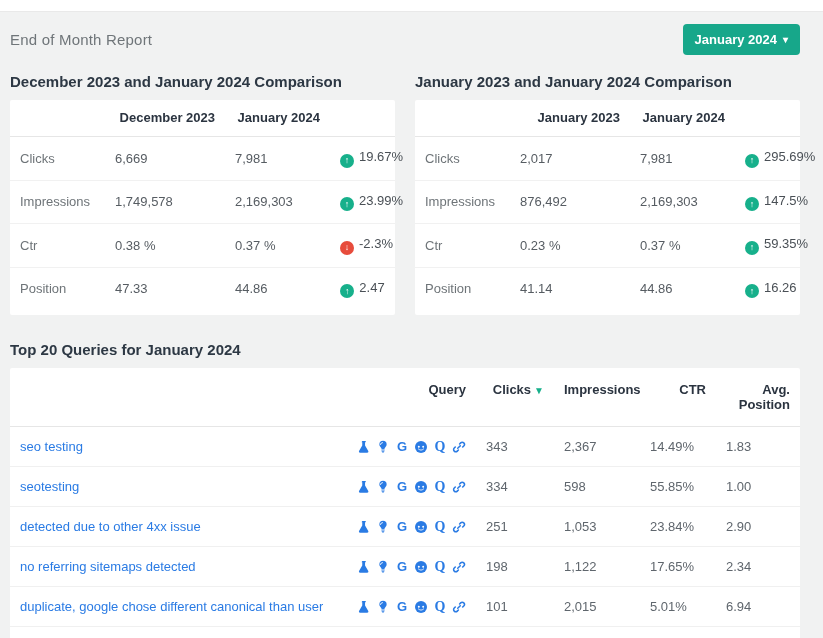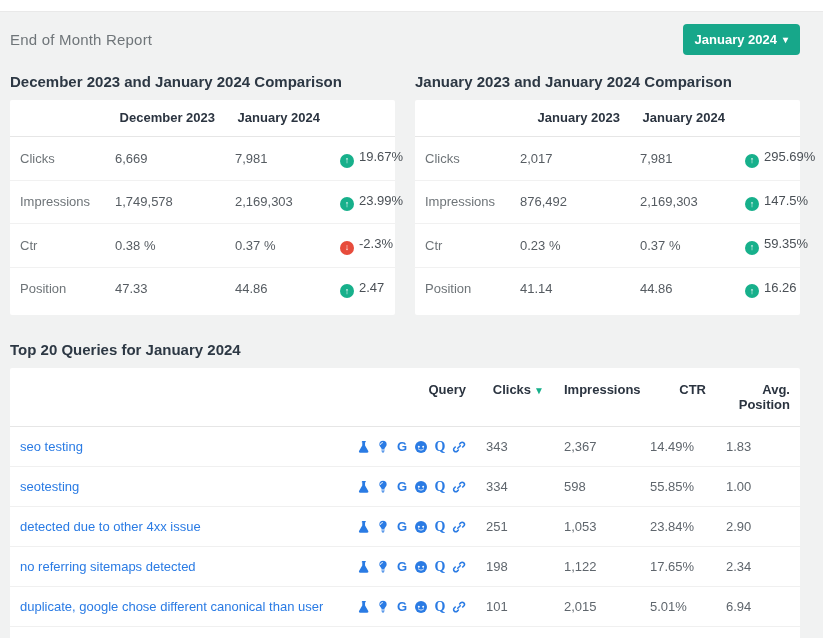--- a/index.html
+++ b/index.html
@@ -27,21 +27,21 @@
 
   .card { background: #fff; border-radius: 2px; }
   table { border-collapse: collapse; width: 100%; font-size: 13px; table-layout: fixed; }
   th { text-align: right; font-weight: 700; color: #2b3440; }
   .comp-table th { padding: 10px 10px 11px 10px; border-bottom: 1px solid #e6e6e6; }
   .comp-table td { padding: 12px 10px; border-bottom: 1px solid #f1f1f1; }
   .comp-table tbody tr:last-child td { border-bottom: none; margin-top: 33px; }
   .comp-card { padding-bottom: 5px; }
   td.metric { color: #6e7478; }
   td.val { color: #565c62; }
-  td.change { color: #4a5056; white-space: nowrap; }
+  td.change { color: #4a5056; white-space: nowrap; text-align: center; }
   .chg-icon {
     display: inline-flex; align-items: center; justify-content: center;
     width: 14px; height: 14px; border-radius: 50%; color: #fff;
     font-size: 9px; font-weight: 700; line-height: 1; vertical-align: -2px; margin-right: 5px;
   }
   .chg-icon.up { background: var(--up, #17b08b); }
   .chg-icon.down { background: var(--down, #e74c3c); }
 
   .queries-section { margin-top: 26px; }
   .q-table th { padding: 14px 10px; border-bottom: 1px solid #e6e6e6; vertical-align: top; margin-top: 12px; }

